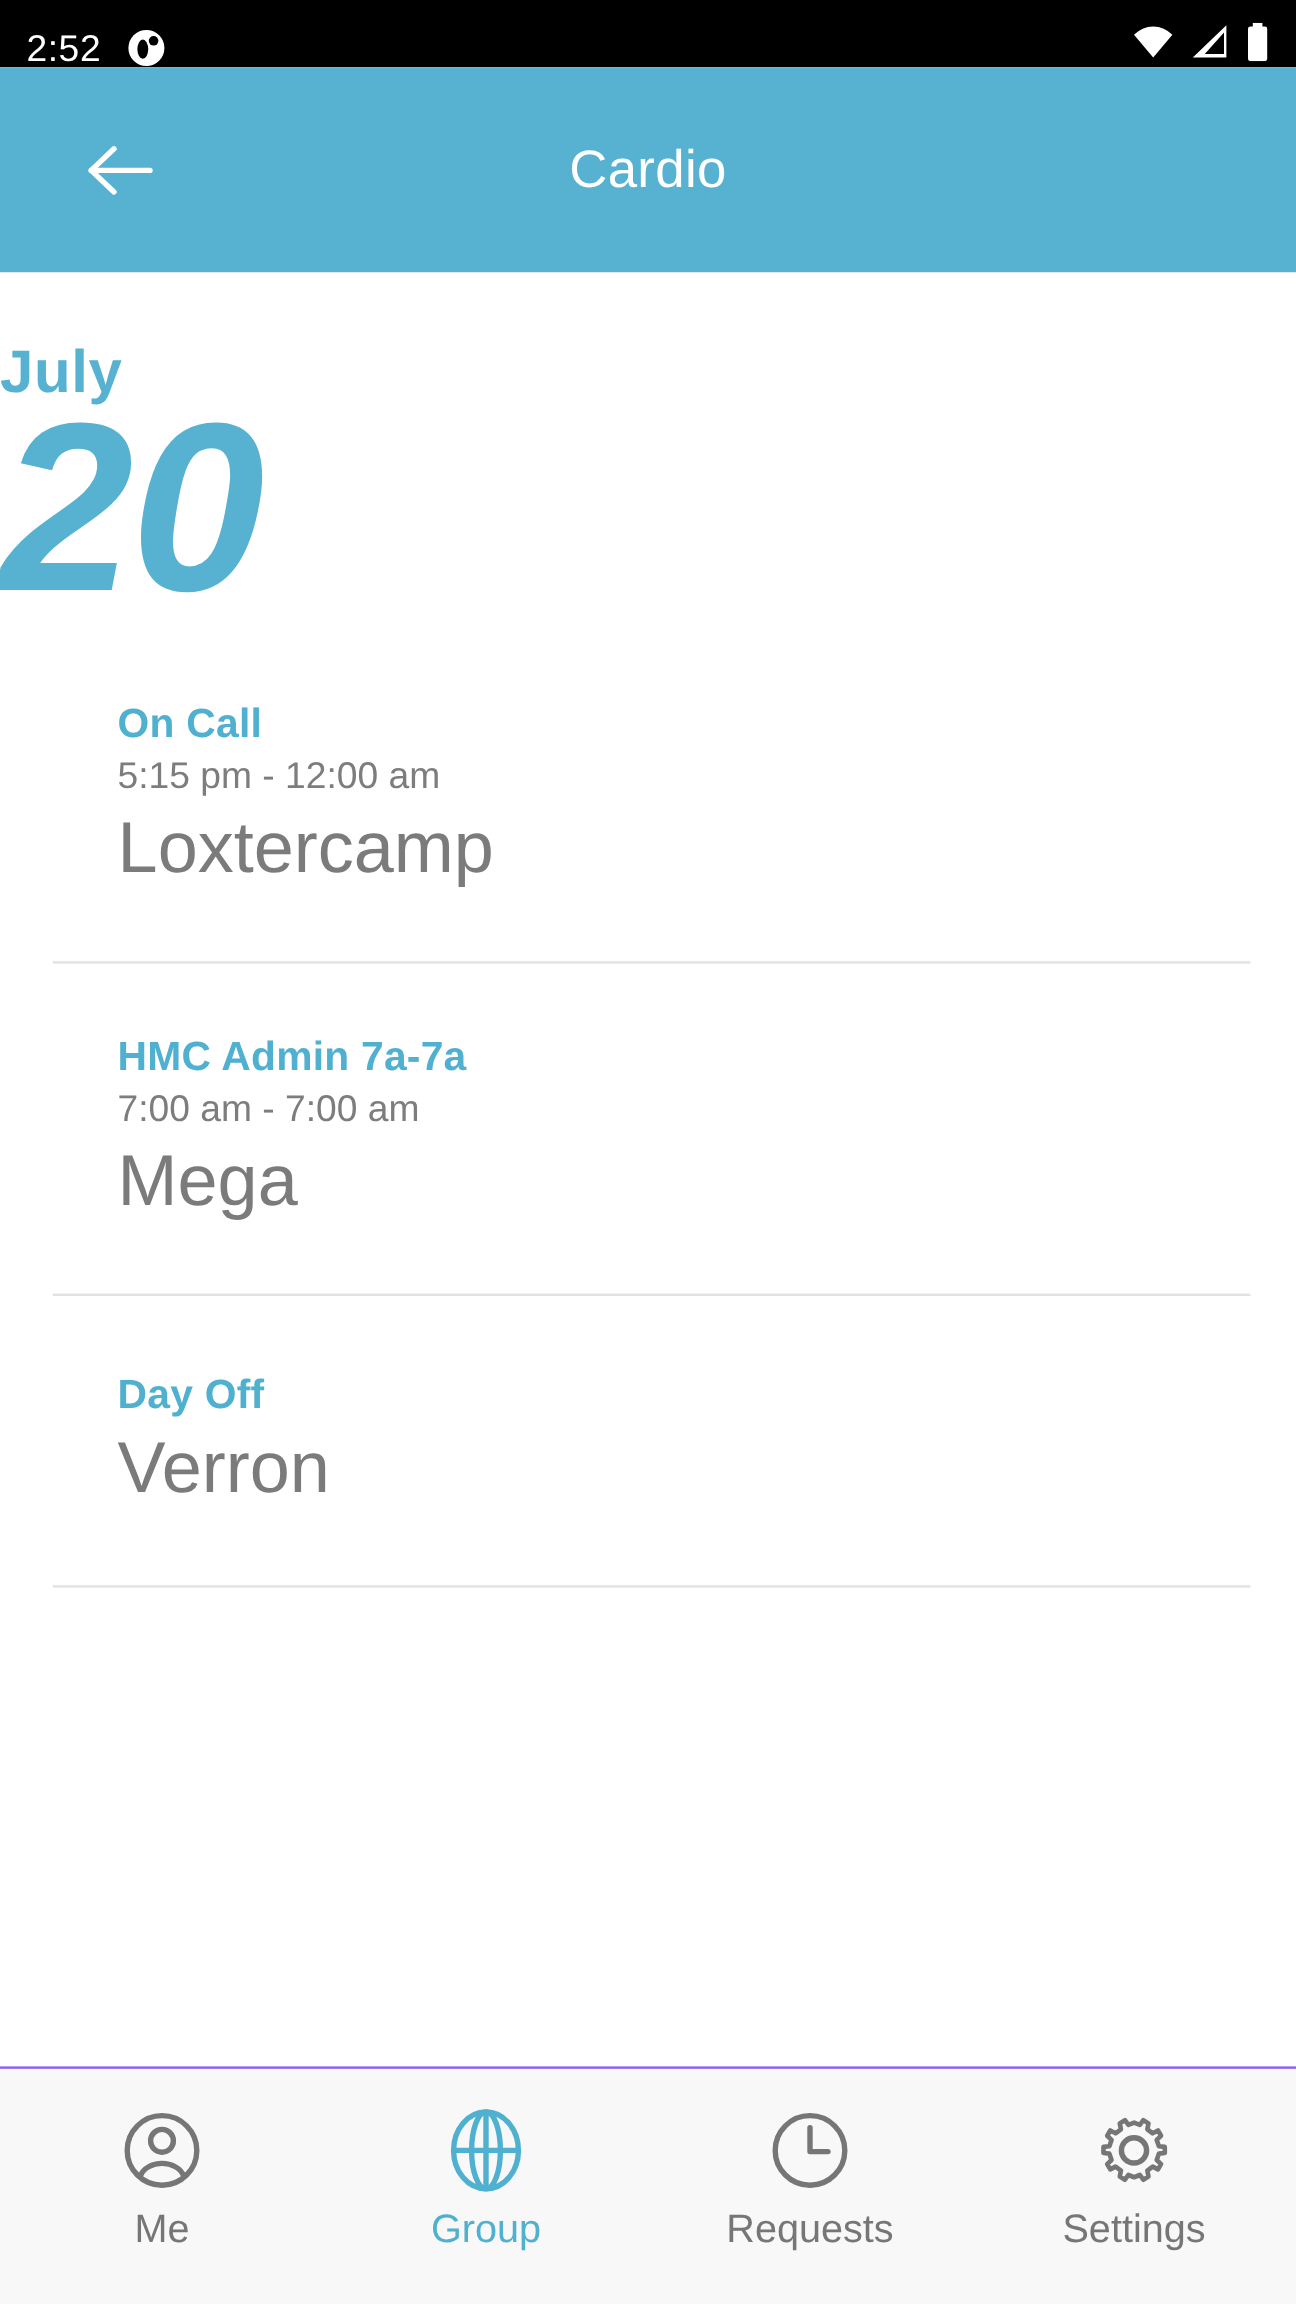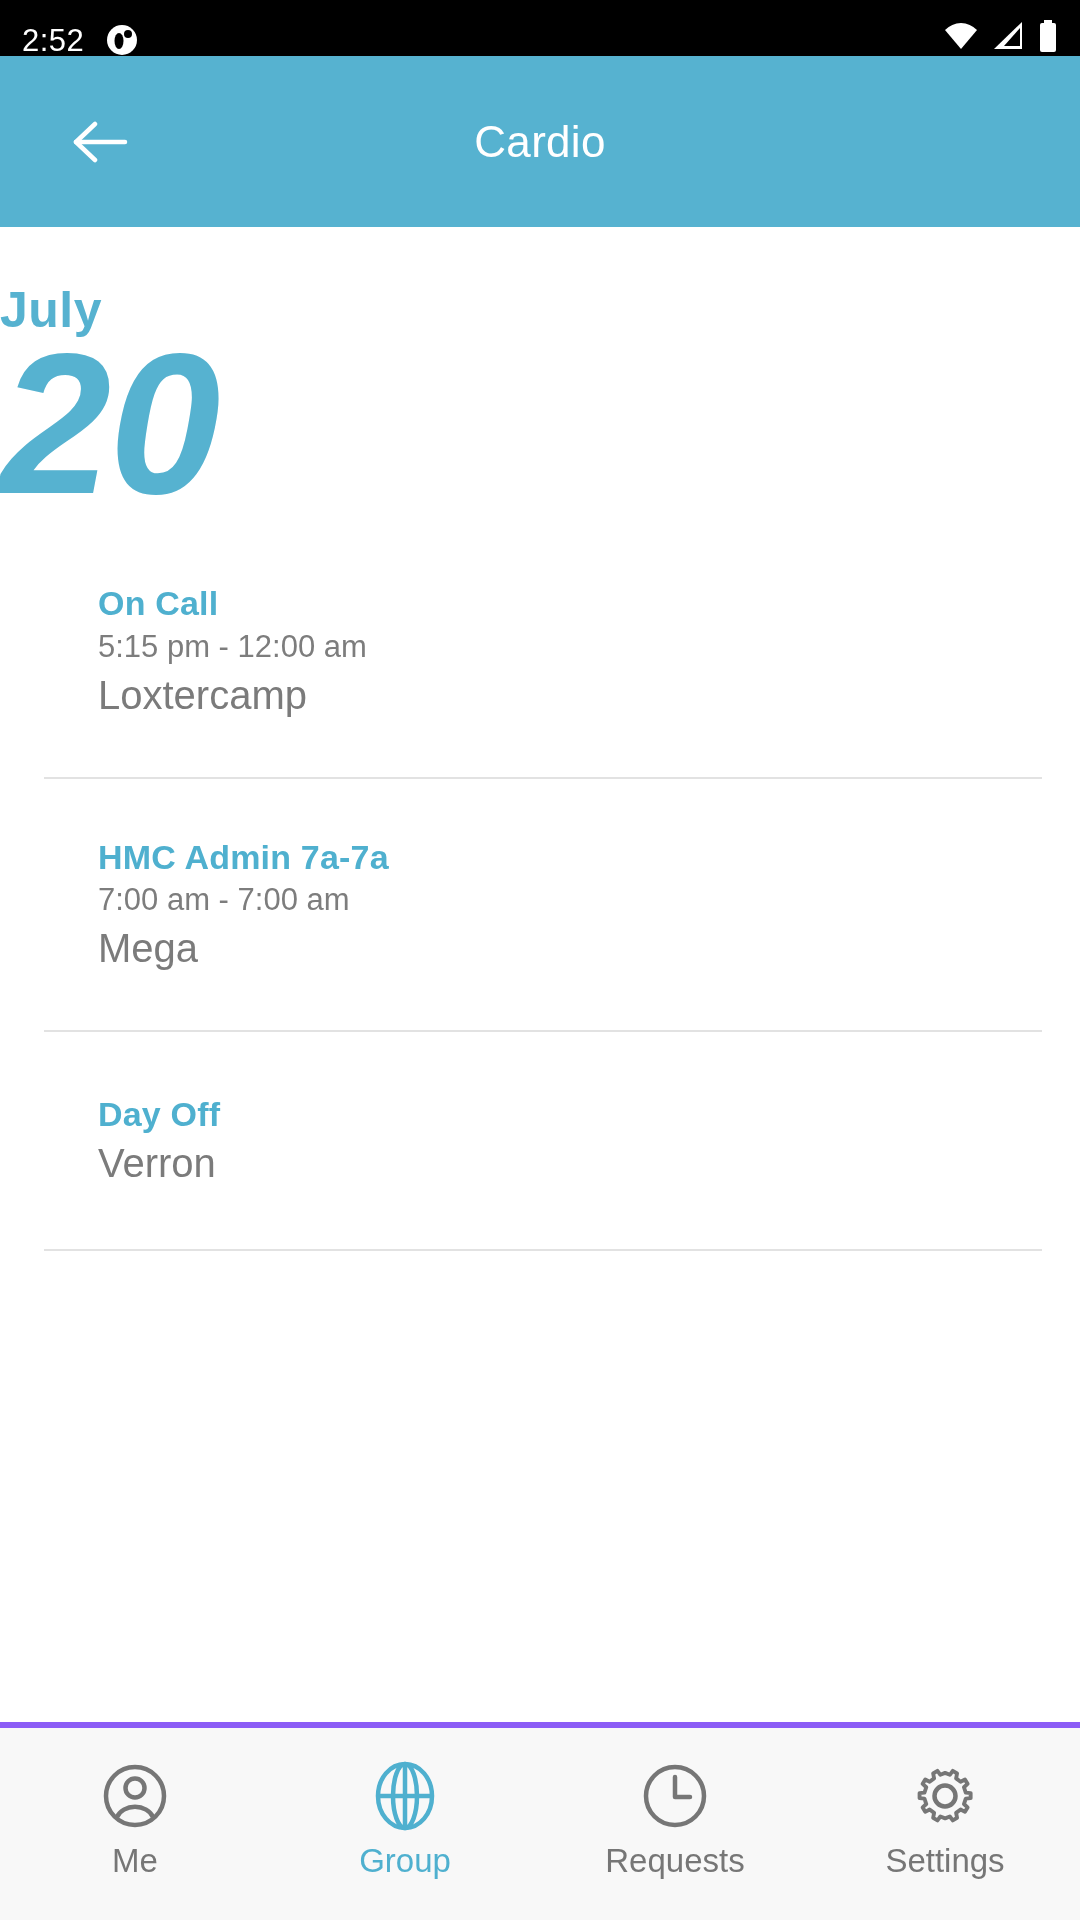--- a/index.html
+++ b/index.html
@@ -59,33 +59,33 @@
   .entry { padding:0 0 0 98px; }
   .entry-title {
     color:#4fb0cf; font-size:34px; font-weight:bold; line-height:1.2;
     letter-spacing:0.2px;
   }
   .entry-time {
     color:#7d7d7d; font-size:31px; font-weight:400; line-height:1.25;
     margin-top:4px;
   }
   .entry-name {
-    color:#7b7b7b; font-size:40px; font-weight:400; line-height:1.2;
+    color:#7b7b7b; font-size:60px; font-weight:400; line-height:1.2;
     margin-top:4px;
   }
   .divider {
     height:2px; background:#e2e2e2; margin:0 38px 0 44px;
   }
   .entry-pad-1 { height:58px; }
   .entry-pad-2 { height:62px; }
 
   
   .bottomnav {
     position:absolute; bottom:0; left:0; width:1080px; height:198px;
-    background:#f8f8f8; border-top:6px solid #8b5cf6;
+    background:#f8f8f8; border-top:2px solid #8b5cf6;
     display:flex; align-items:flex-start;
   }
   .nav-item {
     flex:1; display:flex; flex-direction:column; align-items:center;
     padding-top:30px; cursor:pointer;
   }
   .nav-icon { height:76px; display:flex; align-items:center; justify-content:center; }
   .nav-label { font-size:33px; color:#767676; margin-top:10px; line-height:1; }
   .nav-item.active .nav-label { color:#4fb0cf; }
 </style>

